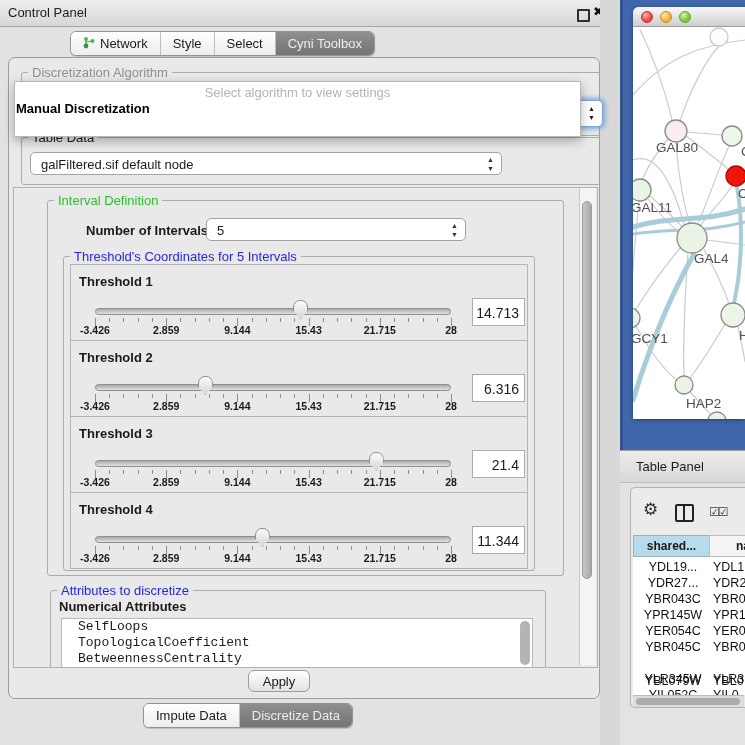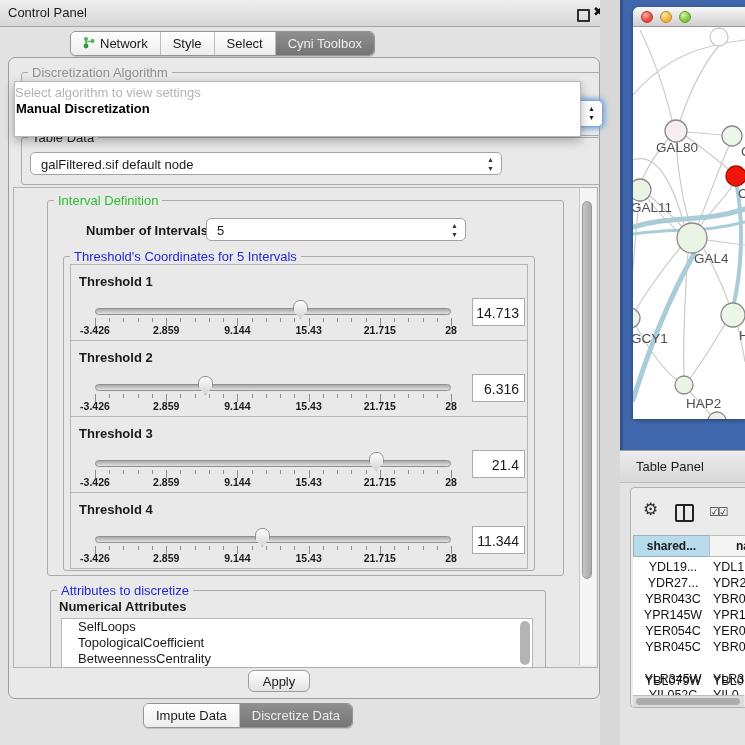--- a/index.html
+++ b/index.html
@@ -36,21 +36,21 @@
   .combo .ctext{padding-left:10px;display:block;overflow:hidden;white-space:nowrap;}
   .combo .spin{position:absolute;right:7px;top:2px;font-size:7px;line-height:9px;color:#333;text-align:center;}
 
   
   #focus-combo{left:532px;top:42px;width:60px;height:25px;background:#fff;border:1px solid #7da6d8;
     border-radius:5px;box-shadow:0 0 5px 2px rgba(90,150,220,.75);z-index:1;}
 
   
   #algo-popup{left:5px;top:23px;width:565px;height:54px;background:#fff;border:1px solid #b7b7b7;
     box-shadow:0 4px 10px rgba(0,0,0,.30);z-index:10;font-size:13px;}
-  #algo-popup .hint{color:#b4b4b4;padding-top:3px;height:16px;line-height:16px;}
+  #algo-popup .hint{color:#b4b4b4;text-align:center;padding-top:3px;height:16px;line-height:16px;}
   #algo-popup .opt{padding-left:1px;height:16px;line-height:16px;color:#000;}
   #algo-popup .opt.bold{font-weight:bold;}
 
   
   #viewport{left:4px;top:129px;width:583px;height:479px;border:1px solid #b2b2b2;background:#e9e9e9;overflow:hidden;}
   #vscroll{left:570px;top:130px;width:16px;height:477px;background:#f5f5f5;border-left:1px solid #c7c7c7;}
   #vscroll .thumb{position:absolute;left:2px;top:13px;width:10px;height:378px;border-radius:5px;
     background:linear-gradient(90deg,#c6c6c6,#a9a9a9);border:1px solid #9b9b9b;box-sizing:border-box;}
 
   
@@ -64,21 +64,21 @@
     clip-path:polygon(0 0,100% 0,100% 55%,50% 100%,0 55%);}
   .tick{position:absolute;width:1px;background:#8c8c8c;}
   .t-scale-label{position:absolute;top:59px;width:60px;margin-left:-30px;text-align:center;
     font-size:10.5px;font-weight:bold;color:#1a1a1a;}
   .t-field{position:absolute;left:401px;top:33px;width:53px;height:28px;background:#fff;
     border:1px solid #ababab;font-size:14px;line-height:28px;text-align:right;padding-right:5px;box-sizing:border-box;}
 
   
   #attr-heading{position:absolute;left:8px;top:8px;font-size:13px;font-weight:bold;}
   #attr-list{position:absolute;left:10px;top:27px;width:472px;height:70px;background:#fff;border:1px solid #b9b9b9;box-sizing:border-box;}
-  #attr-list .item{padding-left:16px;font-size:13px;line-height:16px;}
+  #attr-list .item{padding-left:16px;font-size:13px;line-height:16px;font-family:Liberation Mono, monospace;}
   #attr-scroll{position:absolute;right:2px;top:2px;width:10px;height:44px;border-radius:5px;background:#b4b4b4;}
 
   #apply-btn{left:239px;top:612px;width:62px;height:22px;background:linear-gradient(#ffffff,#e2e2e2);
     border:1px solid #9c9c9c;border-radius:6px;font-size:13px;text-align:center;line-height:21px;box-sizing:border-box;}
 
   
   #gutter{left:600px;top:0;width:20px;height:745px;background:#d8d8d8;}
   #net-bg{left:620px;top:0;width:125px;height:450px;background:#4067ac;border-left:3px solid #32538d;box-sizing:border-box;}
   #net-window{left:633px;top:7px;width:112px;height:412px;background:#fff;border-radius:6px 0 0 0;overflow:hidden;
     box-shadow:0 1px 4px rgba(0,0,0,.4);}

